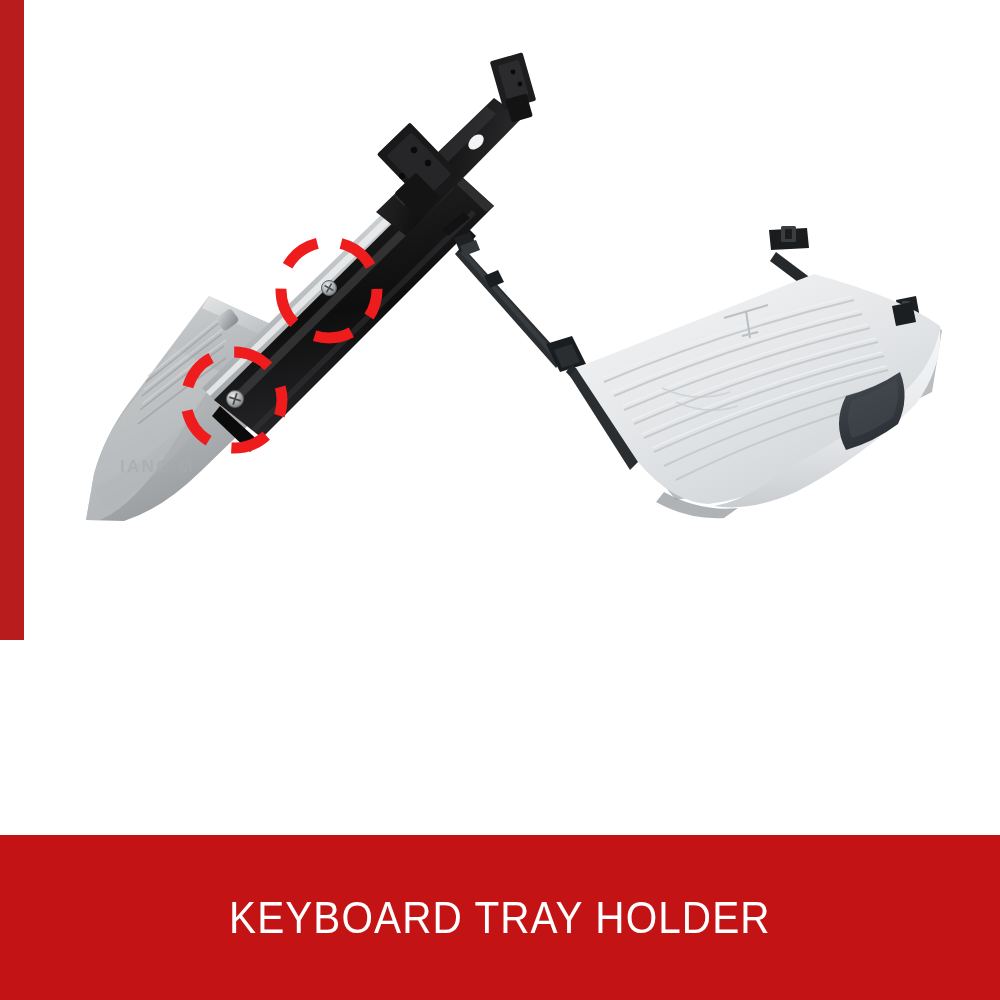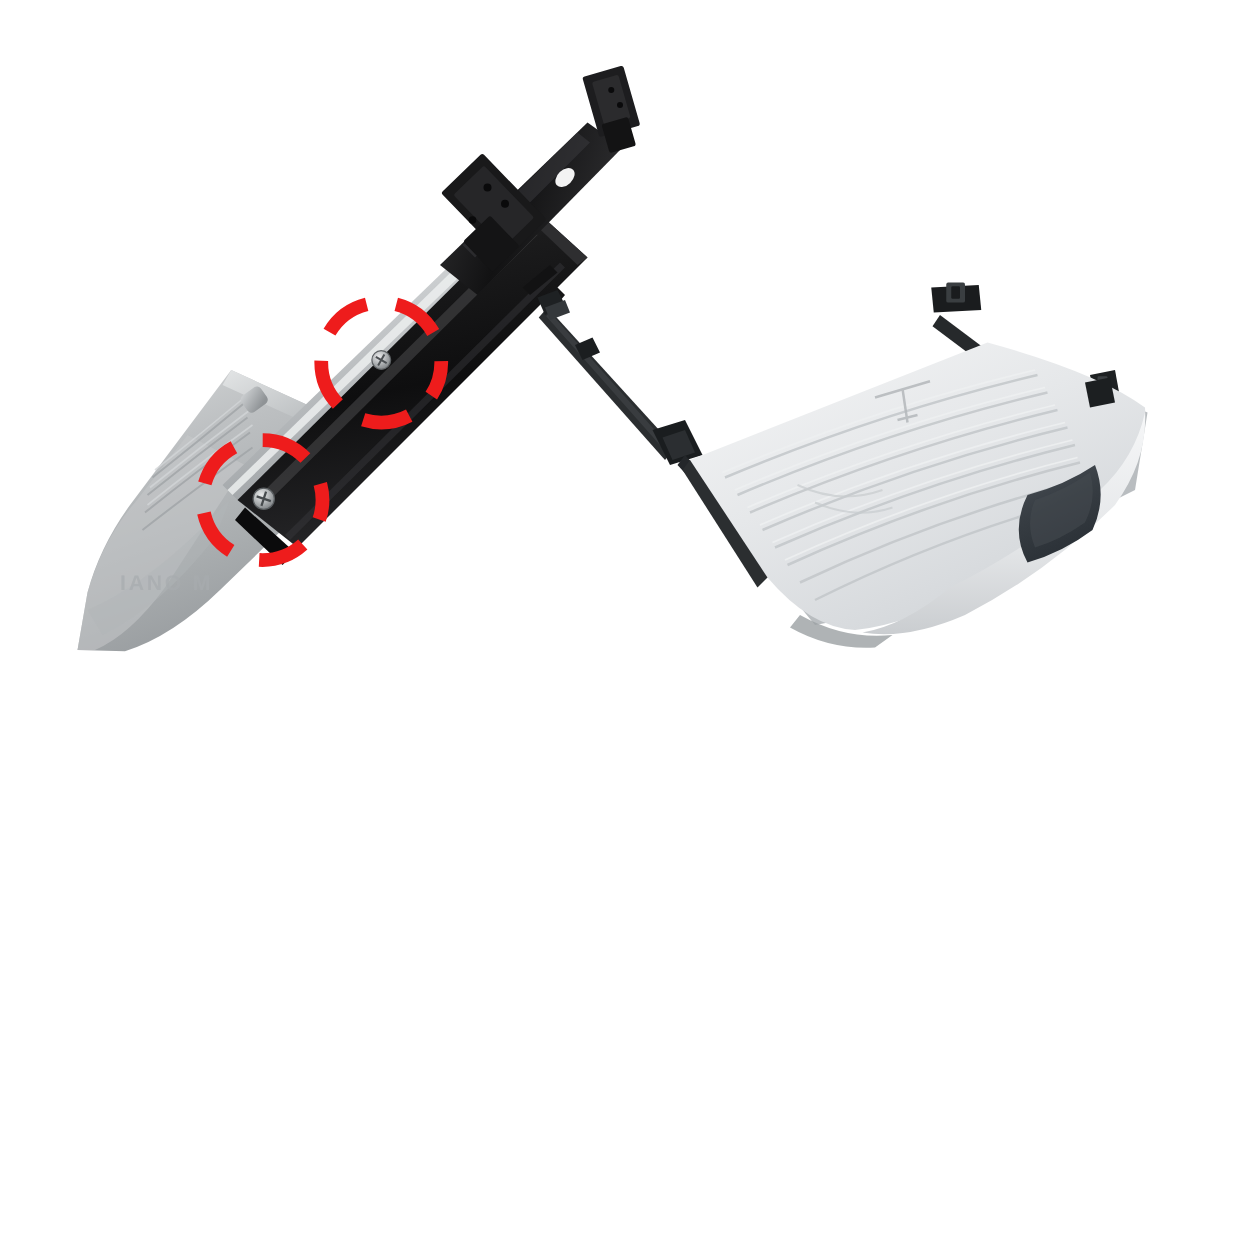--- a/index.html
+++ b/index.html
@@ -14,21 +14,22 @@
     position:relative;
     width:1000px; height:1000px;
     background:#ffffff;
   }
 
   
   #photo-area{
     position:absolute;
     left:0; top:0;
     width:1000px; height:640px;
-    background:#4d7c0f;
+    background:#b91c1c;
+    padding-left:24px;
   }
   #photo-svg{ display:block; width:1000px; height:640px; }
 
   
   #instruction-block{
     position:absolute;
     left:0; top:640px;
     width:1000px; height:195px;
     background:#ffffff;
   }
@@ -291,14 +292,17 @@
     </svg>
   </div>
 
   <div id="instruction-block">
 
     
 
     
   </div>
 
+  <div id="bottom-banner">
+    <div id="banner-title">KEYBOARD TRAY HOLDER</div>
+  </div>
 
 </div>
 
 </body></html>

